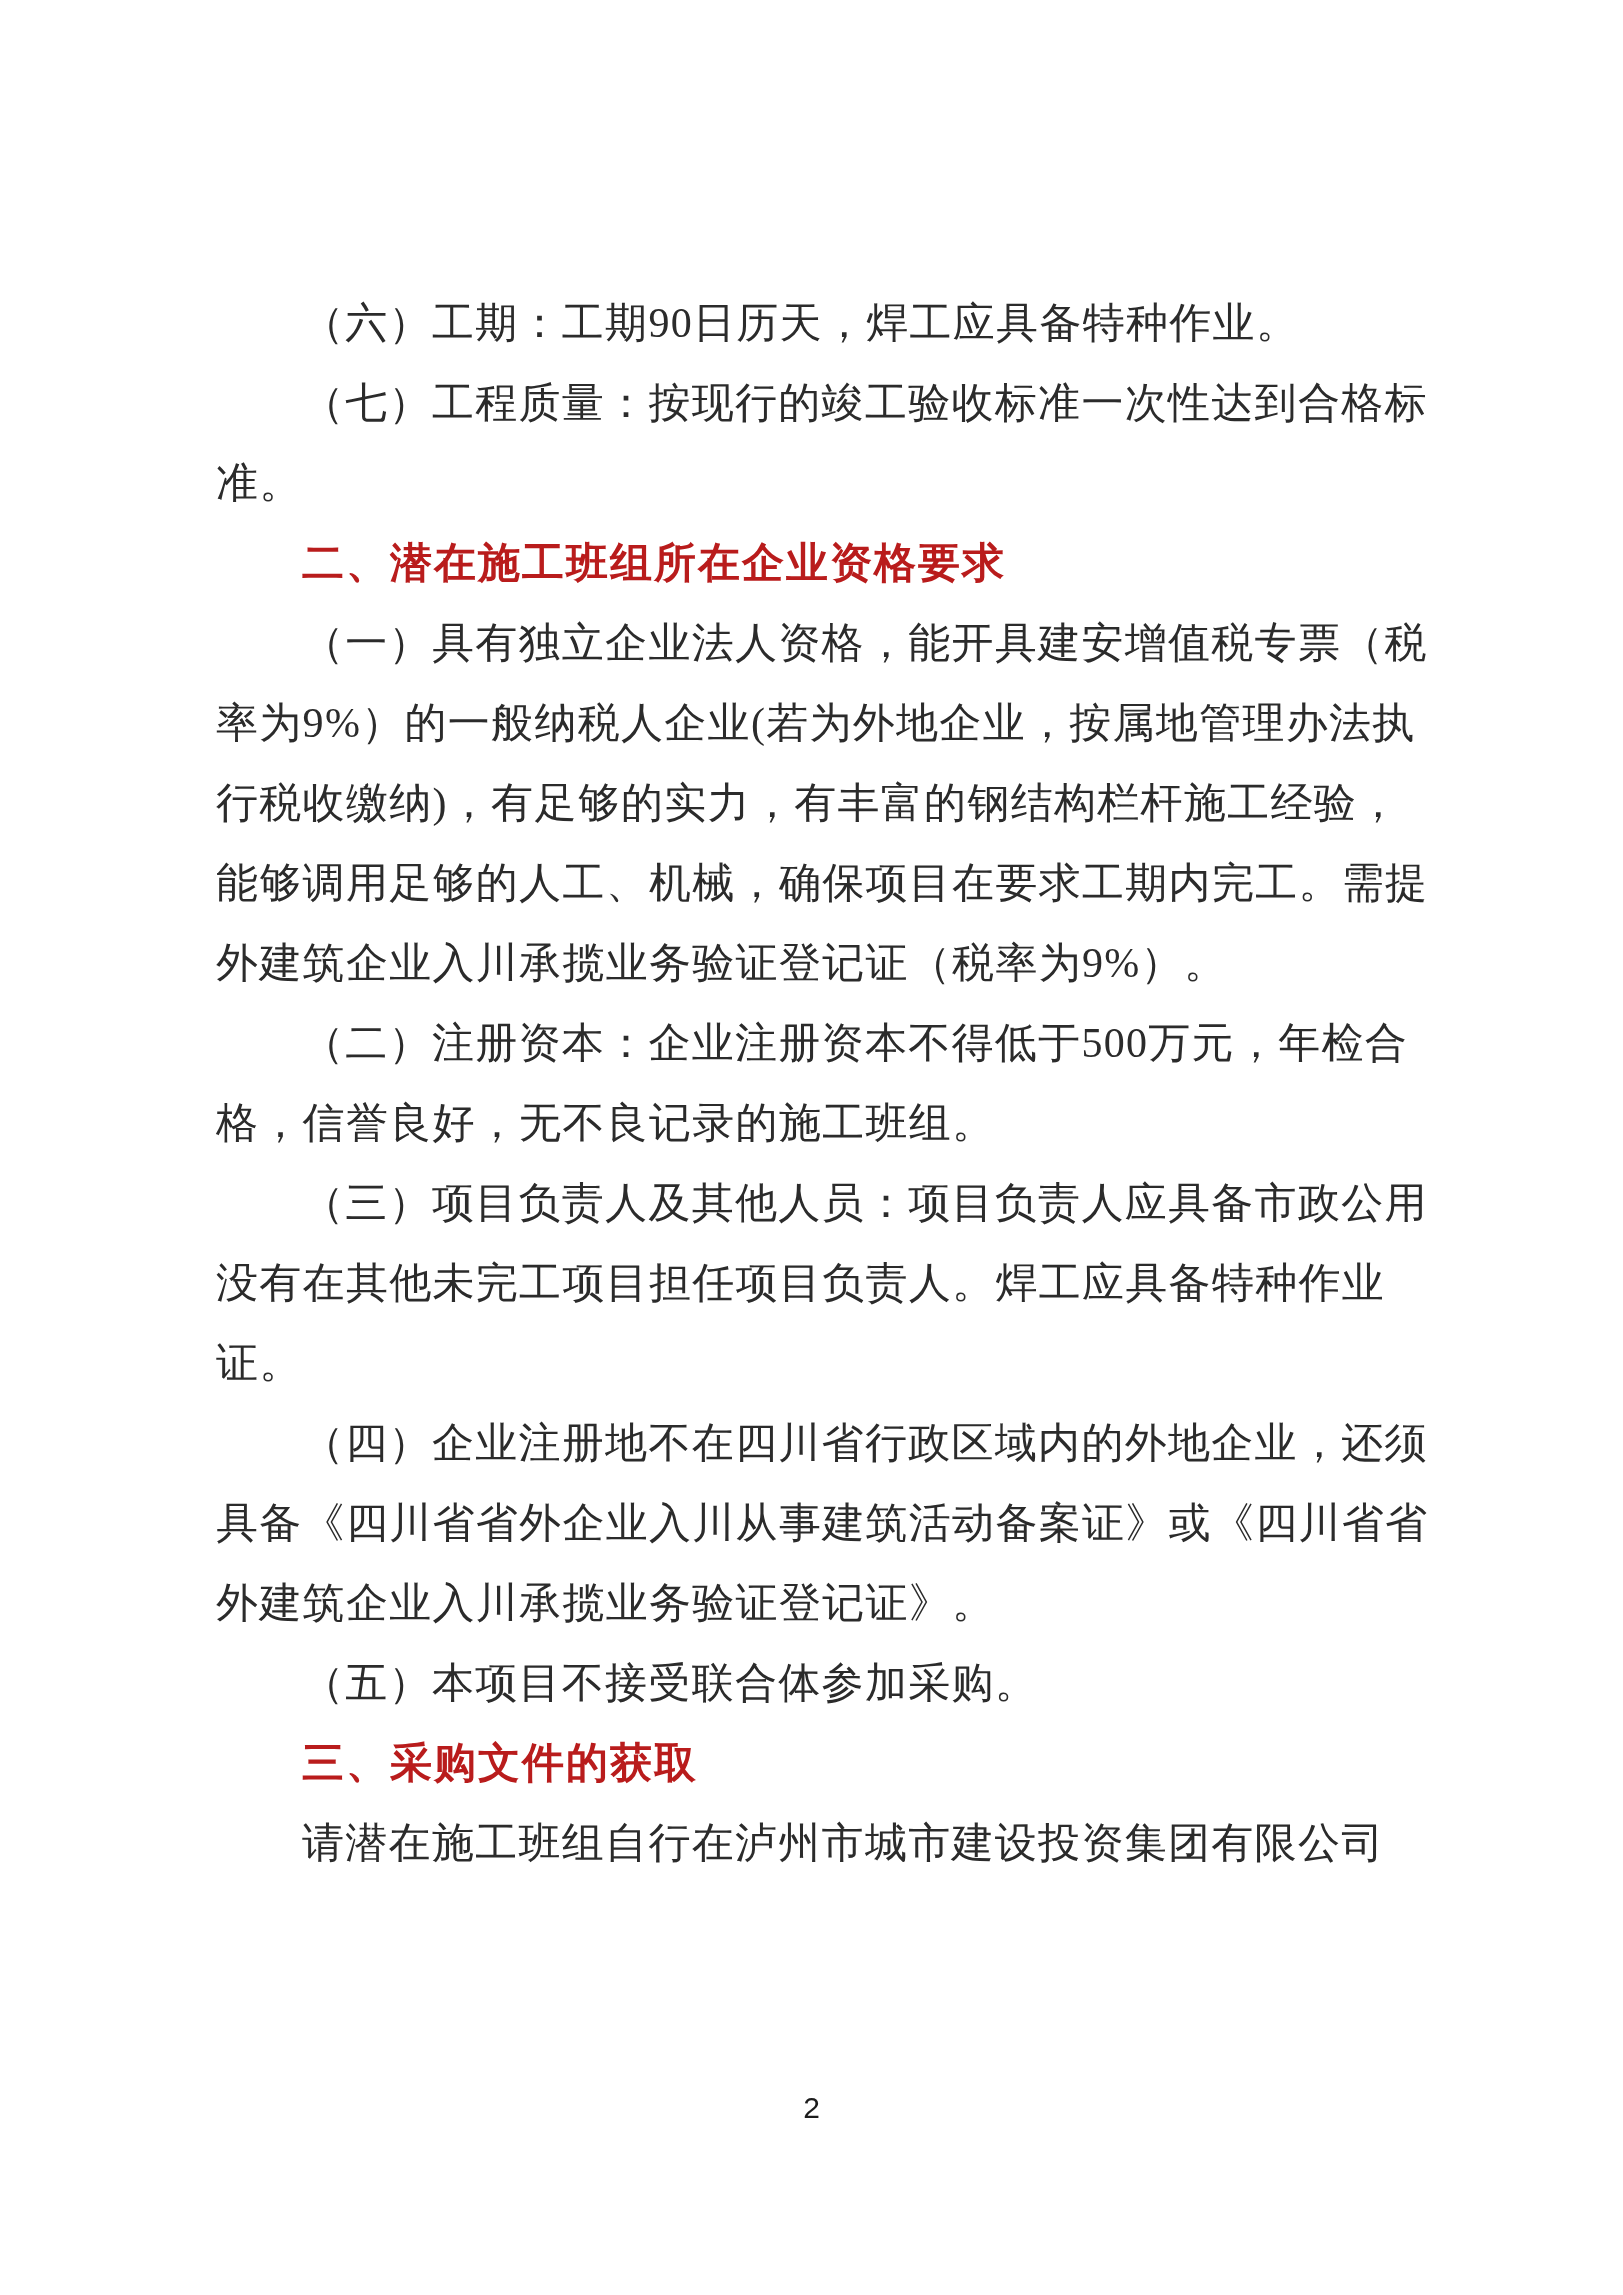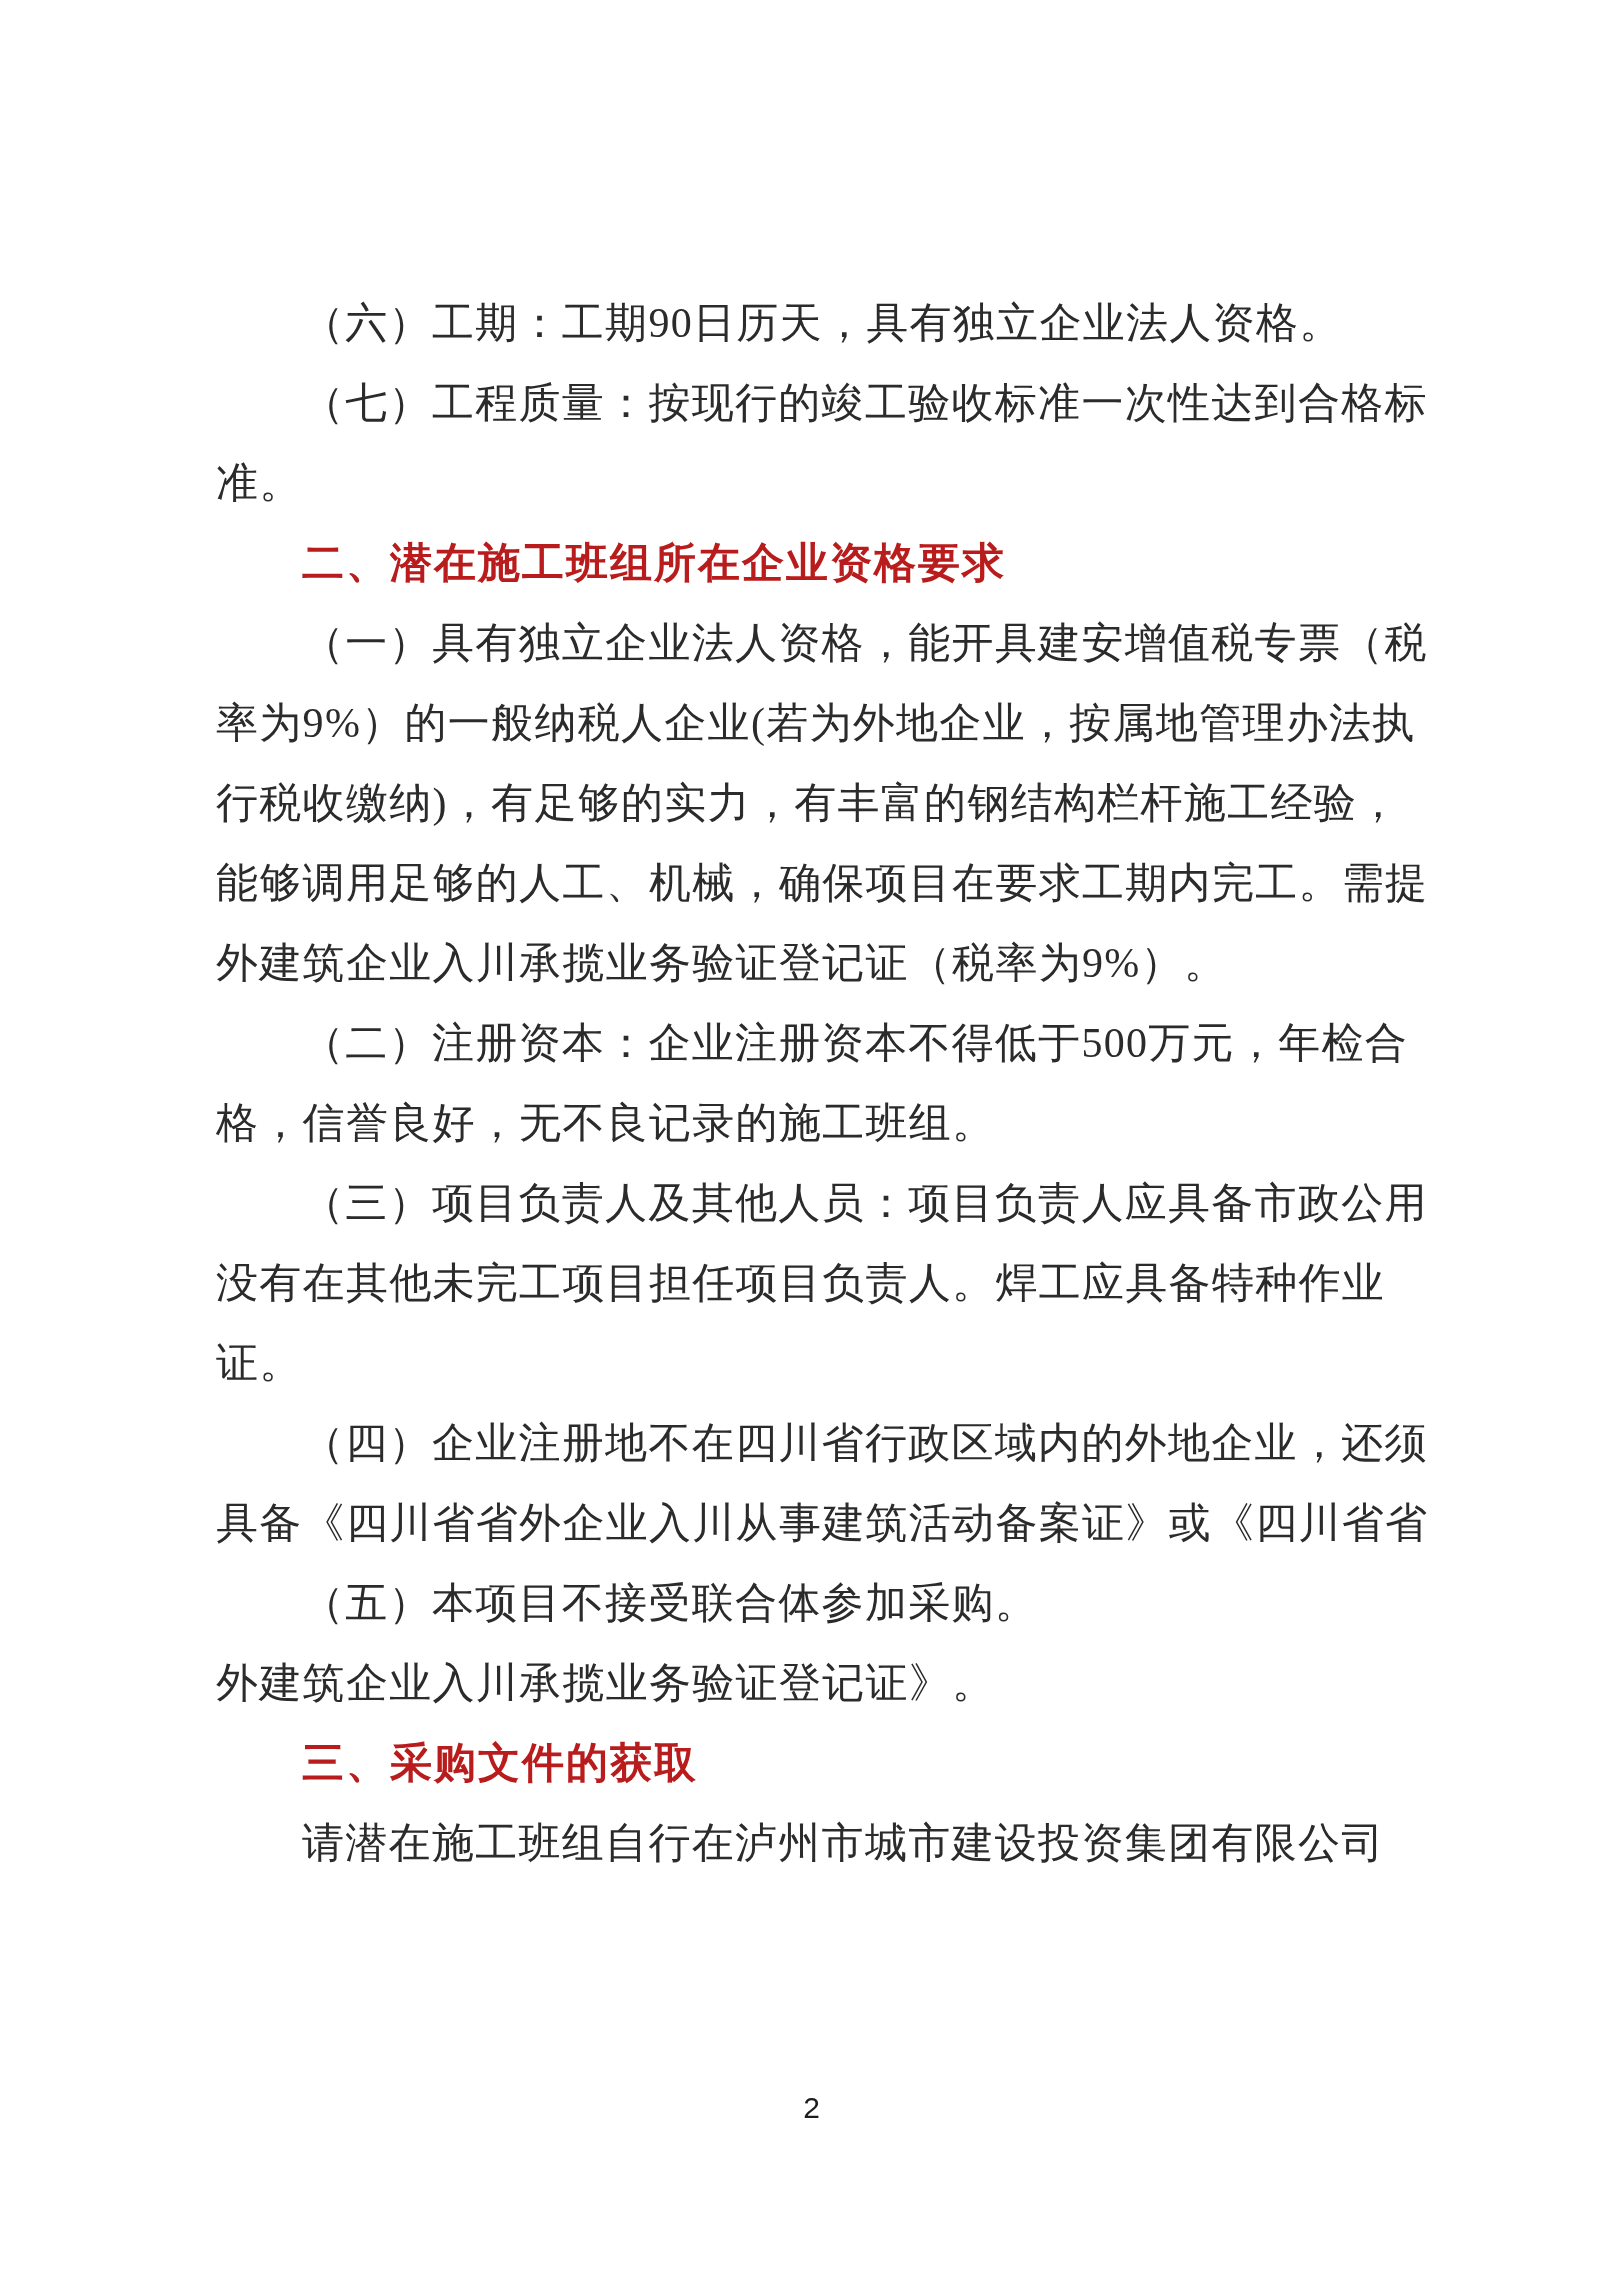--- a/index.html
+++ b/index.html
@@ -50,36 +50,36 @@
     font-size: 30px;
     color: #1c1c1c;
     font-family: "Liberation Sans", "DejaVu Sans", sans-serif;
   }
 </style>
 </head>
 <body>
 
 <div class="page">
   <div class="content">
-      <div class="line body indent">（六）工期：工期90日历天，具有独立企业法人资格。</div>
+      <div class="line body indent">（六）工期：工期90日历天，焊工应具备特种作业。</div>
       <div class="line body indent">（七）工程质量：按现行的竣工验收标准一次性达到合格标</div>
       <div class="line body">准。</div>
       <div class="line heading indent">二、潜在施工班组所在企业资格要求</div>
       <div class="line body indent">（一）具有独立企业法人资格，能开具建安增值税专票（税</div>
       <div class="line body">率为9%）的一般纳税人企业(若为外地企业，按属地管理办法执</div>
       <div class="line body">行税收缴纳)，有足够的实力，有丰富的钢结构栏杆施工经验，</div>
       <div class="line body">能够调用足够的人工、机械，确保项目在要求工期内完工。需提</div>
       <div class="line body">外建筑企业入川承揽业务验证登记证（税率为9%）。</div>
       <div class="line body indent">（二）注册资本：企业注册资本不得低于500万元，年检合</div>
       <div class="line body">格，信誉良好，无不良记录的施工班组。</div>
       <div class="line body indent">（三）项目负责人及其他人员：项目负责人应具备市政公用</div>
       <div class="line body">没有在其他未完工项目担任项目负责人。焊工应具备特种作业</div>
       <div class="line body">证。</div>
       <div class="line body indent">（四）企业注册地不在四川省行政区域内的外地企业，还须</div>
       <div class="line body">具备《四川省省外企业入川从事建筑活动备案证》或《四川省省</div>
+      <div class="line body">外建筑企业入川承揽业务验证登记证》。</div>
       <div class="line body indent">（五）本项目不接受联合体参加采购。</div>
-      <div class="line body">外建筑企业入川承揽业务验证登记证》。</div>
       <div class="line heading indent">三、采购文件的获取</div>
       <div class="line body indent">请潜在施工班组自行在泸州市城市建设投资集团有限公司</div>
     </div>
   <div class="page-number">2</div>
 </div>
 
 
 </body></html>

